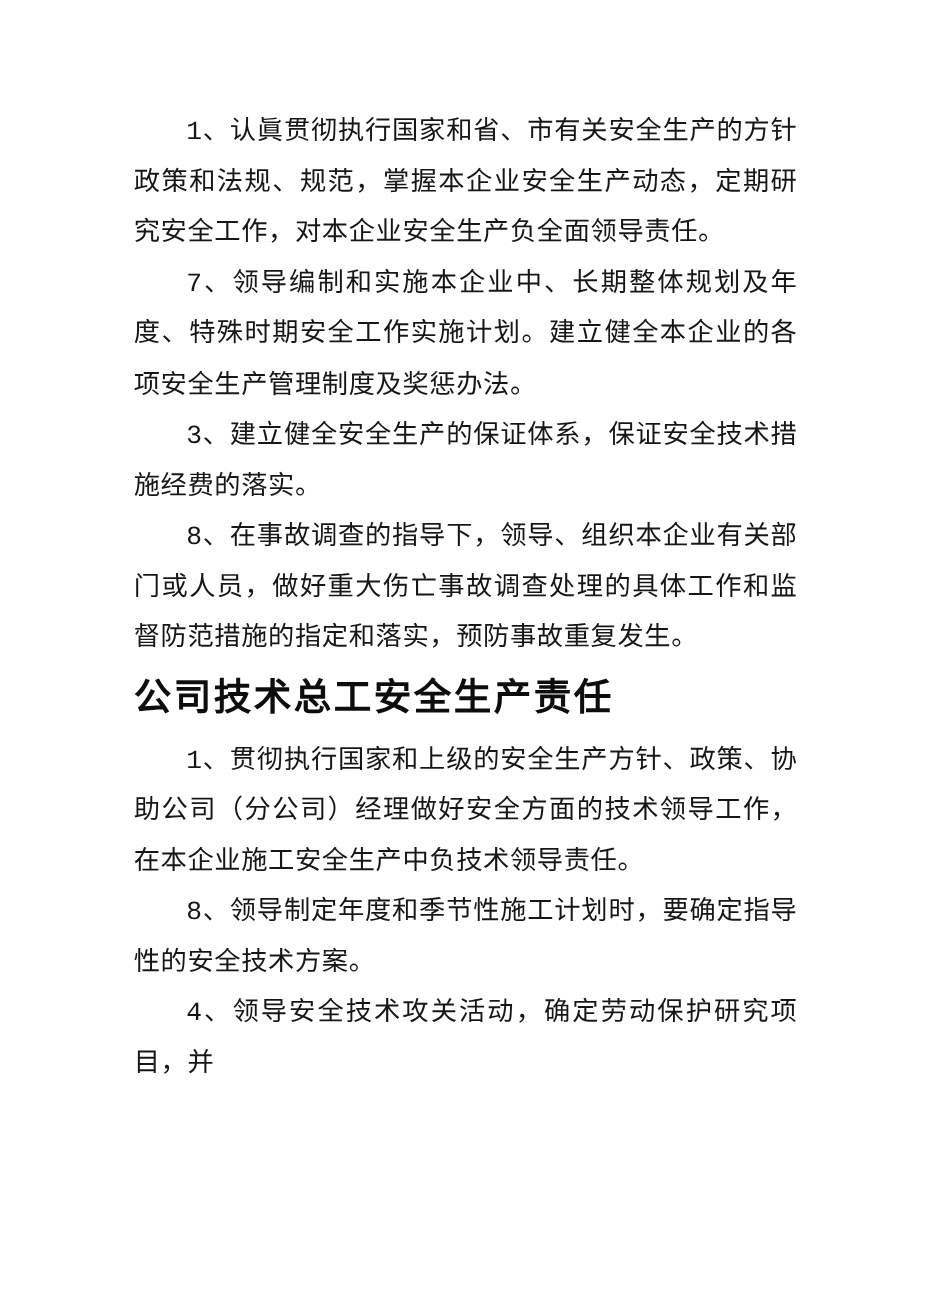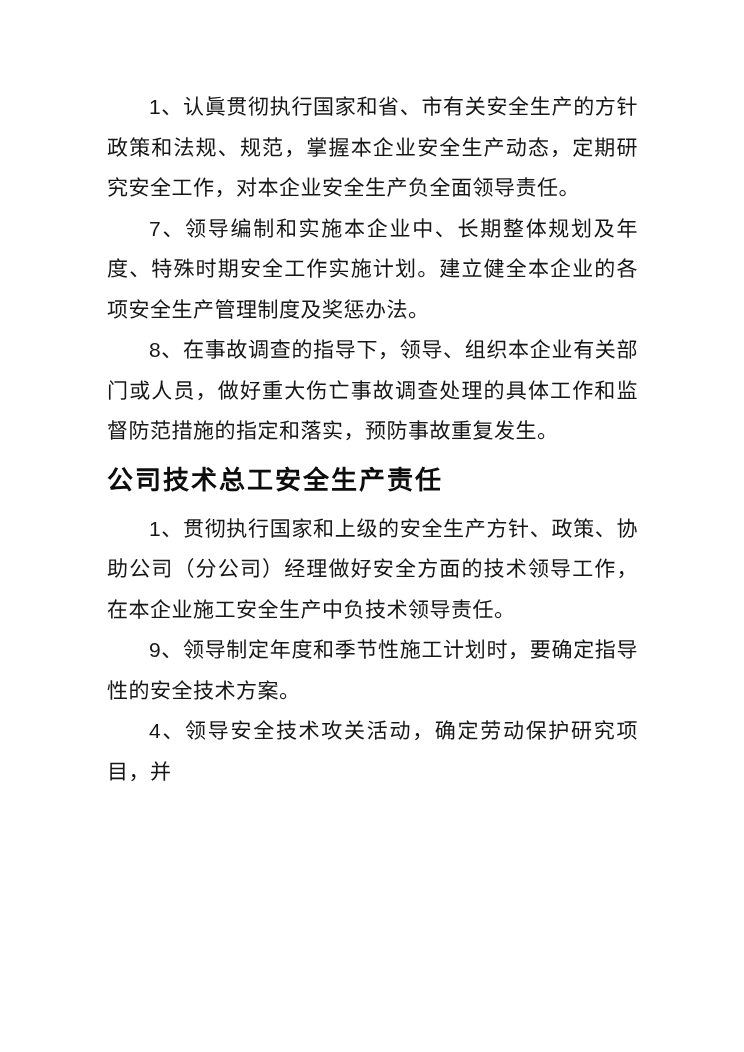--- a/index.html
+++ b/index.html
@@ -10,64 +10,65 @@
   .page {
     position: relative;
     width: 744px;
     height: 1052px;
     margin: 0 auto;
     background: #ffffff;
     color: #161616;
     box-sizing: border-box;
     padding: 87px 106px 0 107px;
     overflow: hidden;
-    font-family: Liberation Sans, sans-serif;
+    font-family: Liberation Mono, monospace;
   }
   .doc-body {
     width: 100%;
   }
   .body-para {
     margin: 0;
     font-size: 21px;
     line-height: 40.5px;
     text-align: justify;
     text-justify: inter-character;
     text-indent: 2em;
     word-break: break-all;
     letter-spacing: 0.5px;
   }
   .section-heading {
     margin: 0;
-    font-size: 26px;
+    font-size: 30px;
     font-weight: 700;
     line-height: 57px;
     letter-spacing: 2px;
     text-indent: 0;
     text-align: left;
     color: #0d0d0d;
     white-space: nowrap;
   }
 </style>
 </head>
 <body>
 
 <div class="page">
   <div class="doc-body">
 
     <p class="body-para">1、认眞贯彻执行国家和省、市有关安全生产的方针政策和法规、规范，掌握本企业安全生产动态，定期研究安全工作，对本企业安全生产负全面领导责任。</p>
 
     <p class="body-para">7、领导编制和实施本企业中、长期整体规划及年度、特殊时期安全工作实施计划。建立健全本企业的各项安全生产管理制度及奖惩办法。</p>
 
+    <p class="body-para">3、建立健全安全生产的保证体系，保证安全技术措施经费的落实。</p>
 
 
     <p class="body-para">8、在事故调查的指导下，领导、组织本企业有关部门或人员，做好重大伤亡事故调查处理的具体工作和监督防范措施的指定和落实，预防事故重复发生。</p>
 
     <h1 class="section-heading">公司技术总工安全生产责任</h1>
 
     <p class="body-para">1、贯彻执行国家和上级的安全生产方针、政策、协助公司（分公司）经理做好安全方面的技术领导工作，在本企业施工安全生产中负技术领导责任。</p>
 
-    <p class="body-para">9、领导制定年度和季节性施工计划时，要确定指导性的安全技术方案。</p>
+    <p class="body-para">8、领导制定年度和季节性施工计划时，要确定指导性的安全技术方案。</p>
 
 
     <p class="body-para">4、领导安全技术攻关活动，确定劳动保护研究项目，并</p>
 
   </div>
 </div>
 
 </body></html>

